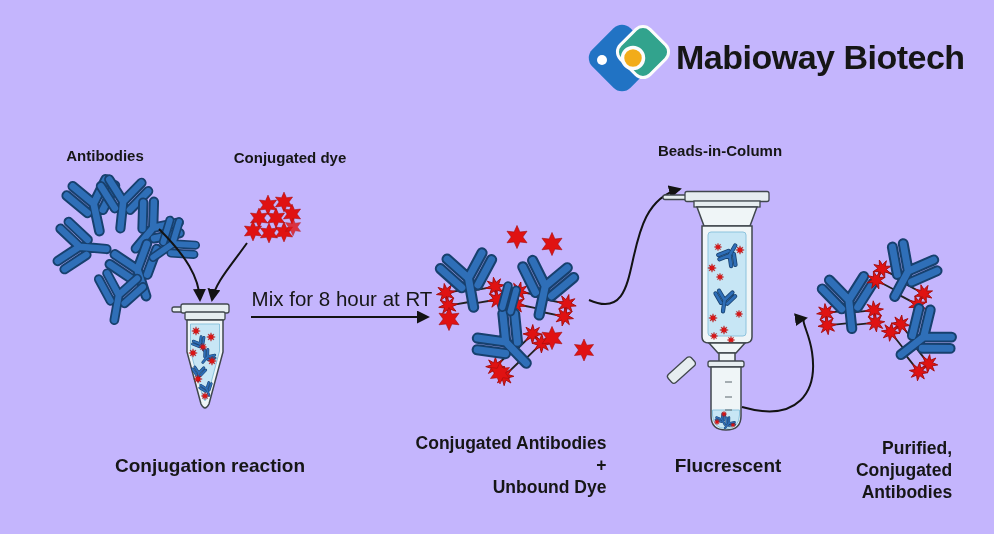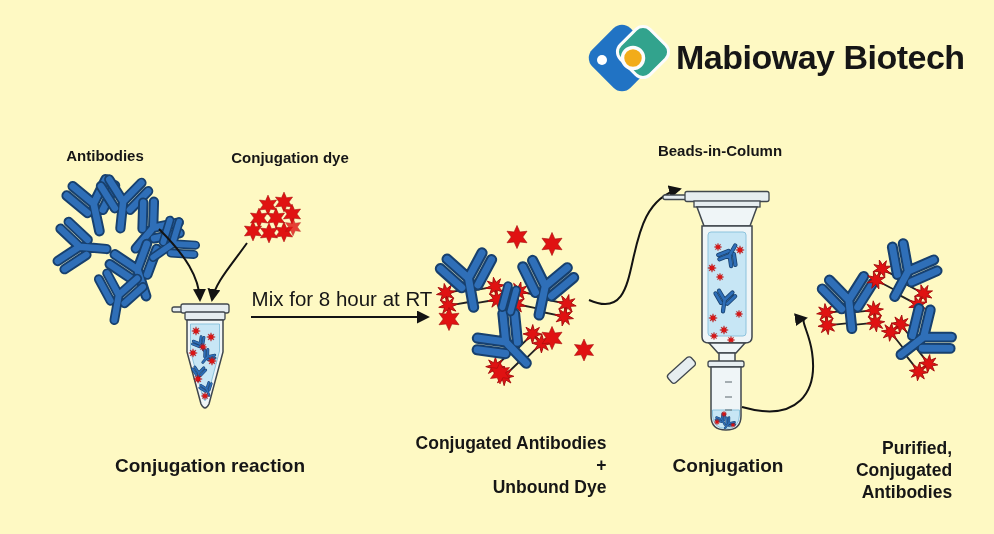--- a/index.html
+++ b/index.html
@@ -6,21 +6,21 @@
     --antibody-blue:#2f6fb8; --antibody-outline:#17406e;
     --dye-red:#e01212; --dye-outline:#a50d0d;
     --liquid-blue:#c7e6f5; --liquid-edge:#8cc3dd;
     --vessel-fill:#eff5f7; --vessel-edge:#40474d;
     --arrow-black:#131313;
     --logo-blue:#2173c4; --logo-teal:#32a38d; --logo-yellow:#f2ac19;
     --text-dark:#161616;
   }
   *{margin:0;padding:0;box-sizing:border-box}
   body{font-family:"Liberation Sans",sans-serif;background:#e9e9e9}
-  .stage{position:relative;width:994px;height:534px;background:#fef9c3;overflow:hidden}
+  .stage{position:relative;width:994px;height:534px;background:#c4b5fd;overflow:hidden}
   .scene{position:absolute;left:0;top:0}
   .lbl{position:absolute;transform:translateX(-50%);color:var(--text-dark);
        font-weight:700;white-space:nowrap;text-align:right}
   .s15{font-size:15px}
   .s19{font-size:19px}
   .s17{font-size:17.5px;line-height:22px}
   .mix{font-weight:400;font-size:20.5px}
   .logo{position:absolute;left:586px;top:14px;width:400px;height:90px}
   .brand{position:absolute;left:90px;top:24px;font-size:34px;font-weight:700;
          color:var(--text-dark);letter-spacing:-0.5px;white-space:nowrap}
@@ -186,29 +186,29 @@
       <g transform="translate(57,38)">
         <rect x="-21" y="-21" width="42" height="42" rx="10" transform="rotate(45)" fill="var(--logo-teal)" stroke="#fcfcfc" stroke-width="3"></rect>
       </g>
       <circle cx="47" cy="44" r="10.5" fill="var(--logo-yellow)" stroke="#fcfcfc" stroke-width="3.5"></circle>
       <circle cx="16" cy="46" r="5" fill="#ffffff"></circle>
     </svg>
     <div class="brand">Mabioway Biotech</div>
   </div>
 
   <div class="lbl s15" style="left:105px;top:147px">Antibodies</div>
-  <div class="lbl s15" style="left:290px;top:149px">Conjugation dye</div>
+  <div class="lbl s15" style="left:290px;top:149px">Conjugated dye</div>
   <div class="lbl mix" style="left:342px;top:287px">Mix for 8 hour at RT</div>
   <div class="lbl s19" style="left:210px;top:455px">Conjugation reaction</div>
   <div class="lbl s17" style="left:511px;top:432px">
     <div>Conjugated Antibodies</div>
     <div>+</div>
     <div>Unbound Dye</div>
   </div>
   <div class="lbl s15" style="left:720px;top:142px">Beads-in-Column</div>
-  <div class="lbl s19" style="left:728px;top:455px">Conjugation</div>
+  <div class="lbl s19" style="left:728px;top:455px">Flucrescent</div>
   <div class="lbl s17" style="left:904px;top:437px">
     <div>Purified,</div>
     <div>Conjugated</div>
     <div>Antibodies</div>
   </div>
 
 </div>
 
 </body></html>

